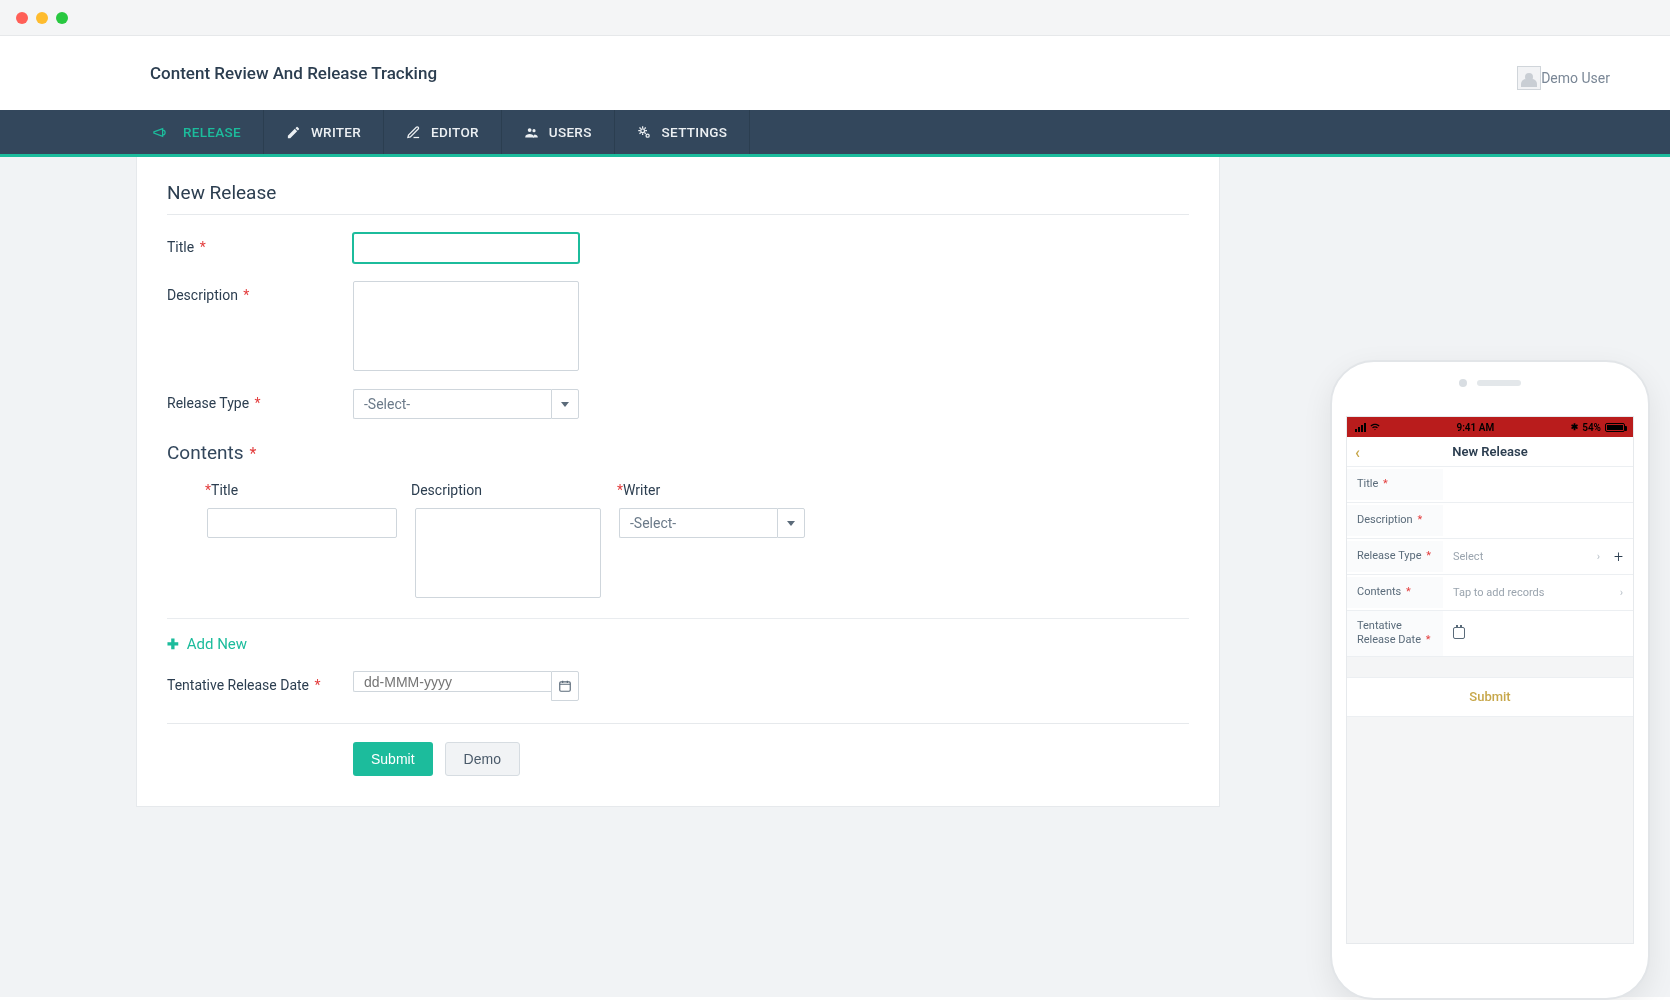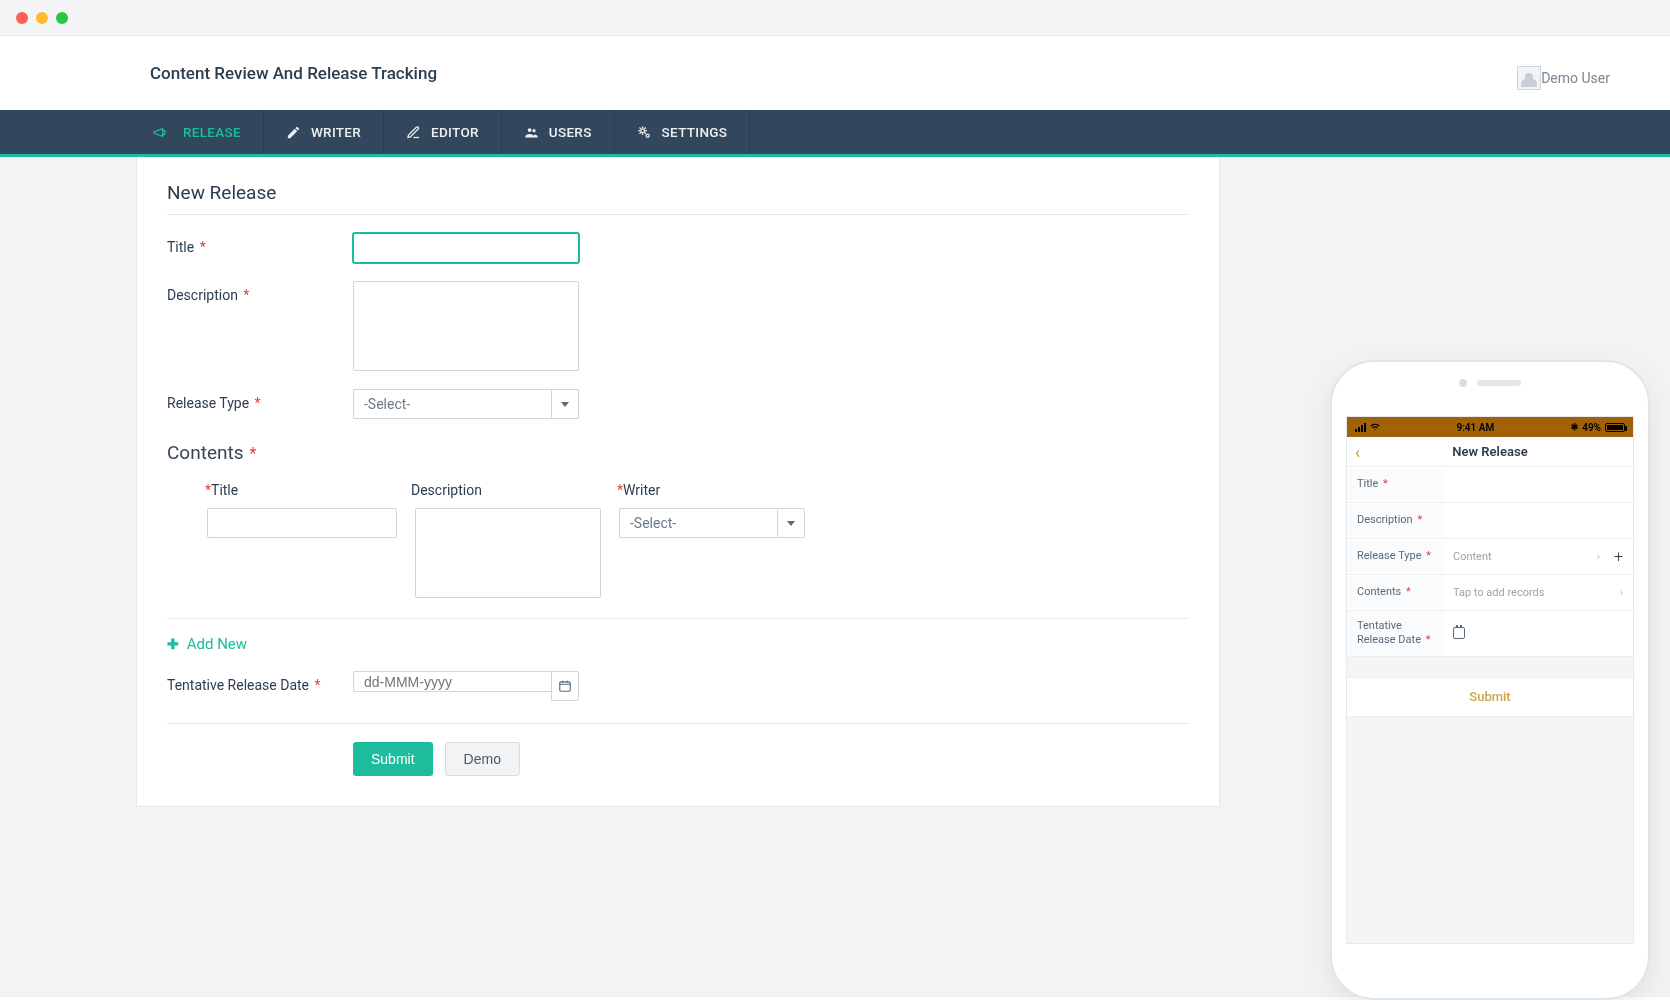--- a/index.html
+++ b/index.html
@@ -158,21 +158,21 @@
   overflow:hidden;
 }
 .phone-top { height:42px; display:flex; align-items:center; justify-content:center; gap:10px; }
 .phone-cam { width:8px; height:8px; border-radius:50%; background:#d8dde2; }
 .phone-speaker { width:44px; height:6px; border-radius:3px; background:#e3e7ea; }
 .phone-screen {
   position:absolute; left:14px; right:14px; top:54px; bottom:54px;
   border:1px solid #e6e9ec; background:#f4f5f6; overflow:hidden;
 }
 .status-bar {
-  height:20px; background:#a16207; display:flex; align-items:center; justify-content:space-between;
+  height:20px; background:#b91c1c; display:flex; align-items:center; justify-content:space-between;
   padding:0 8px; font-size:10px; font-weight:600; color:#000;
 }
 .status-left, .status-right { display:flex; align-items:center; gap:4px; }
 .signal-bars { display:inline-flex; gap:1px; align-items:flex-end; }
 .signal-bars span { width:2px; background:#000; }
 .signal-bars span:nth-child(1){height:3px}
 .signal-bars span:nth-child(2){height:5px}
 .signal-bars span:nth-child(3){height:7px}
 .signal-bars span:nth-child(4){height:9px}
 .wifi-icon { width:10px; height:10px; }
@@ -373,21 +373,21 @@
             <span></span>
             <span></span>
           </span>
         <svg class="wifi-icon" viewBox="0 0 24 24" fill="#000">
             <path d="M12 20l-2-2c1.1-1.1 2.9-1.1 4 0l-2 2zm-5-5l-2-2c3.9-3.9 10.1-3.9 14 0l-2 2c-2.8-2.8-7.2-2.8-10 0zm-4-4L1 9c6.1-6.1 15.9-6.1 22 0l-2 2c-5-5-13-5-18 0z"></path>
           </svg>
       </div>
       <div>9:41 AM</div>
       <div class="status-right">
         <span style="font-size:9px">✱</span>
-        <span>49%</span>
+        <span>54%</span>
         <span class="battery">
             <span class="battery-fill"></span>
           </span>
       </div>
     </div>
 
     <div class="mobile-header">
       <span class="mobile-back">‹</span>
       <span>New Release</span>
     </div>
@@ -397,21 +397,21 @@
         <div class="m-label"><span>Title</span> <span class="req">*</span></div>
         <div class="m-field"></div>
       </div>
       <div class="m-row">
         <div class="m-label"><span>Description</span> <span class="req">*</span></div>
         <div class="m-field"></div>
       </div>
       <div class="m-row">
         <div class="m-label"><span>Release Type</span> <span class="req">*</span></div>
         <div class="m-field">
-          <span>Content</span>
+          <span>Select</span>
           <span style="display:flex;align-items:center;gap:8px">
             <span class="m-chevron">›</span>
             <span class="m-plus">+</span>
           </span>
         </div>
       </div>
       <div class="m-row">
         <div class="m-label"><span>Contents</span> <span class="req">*</span></div>
         <div class="m-field">
           <span>Tap to add records</span>

